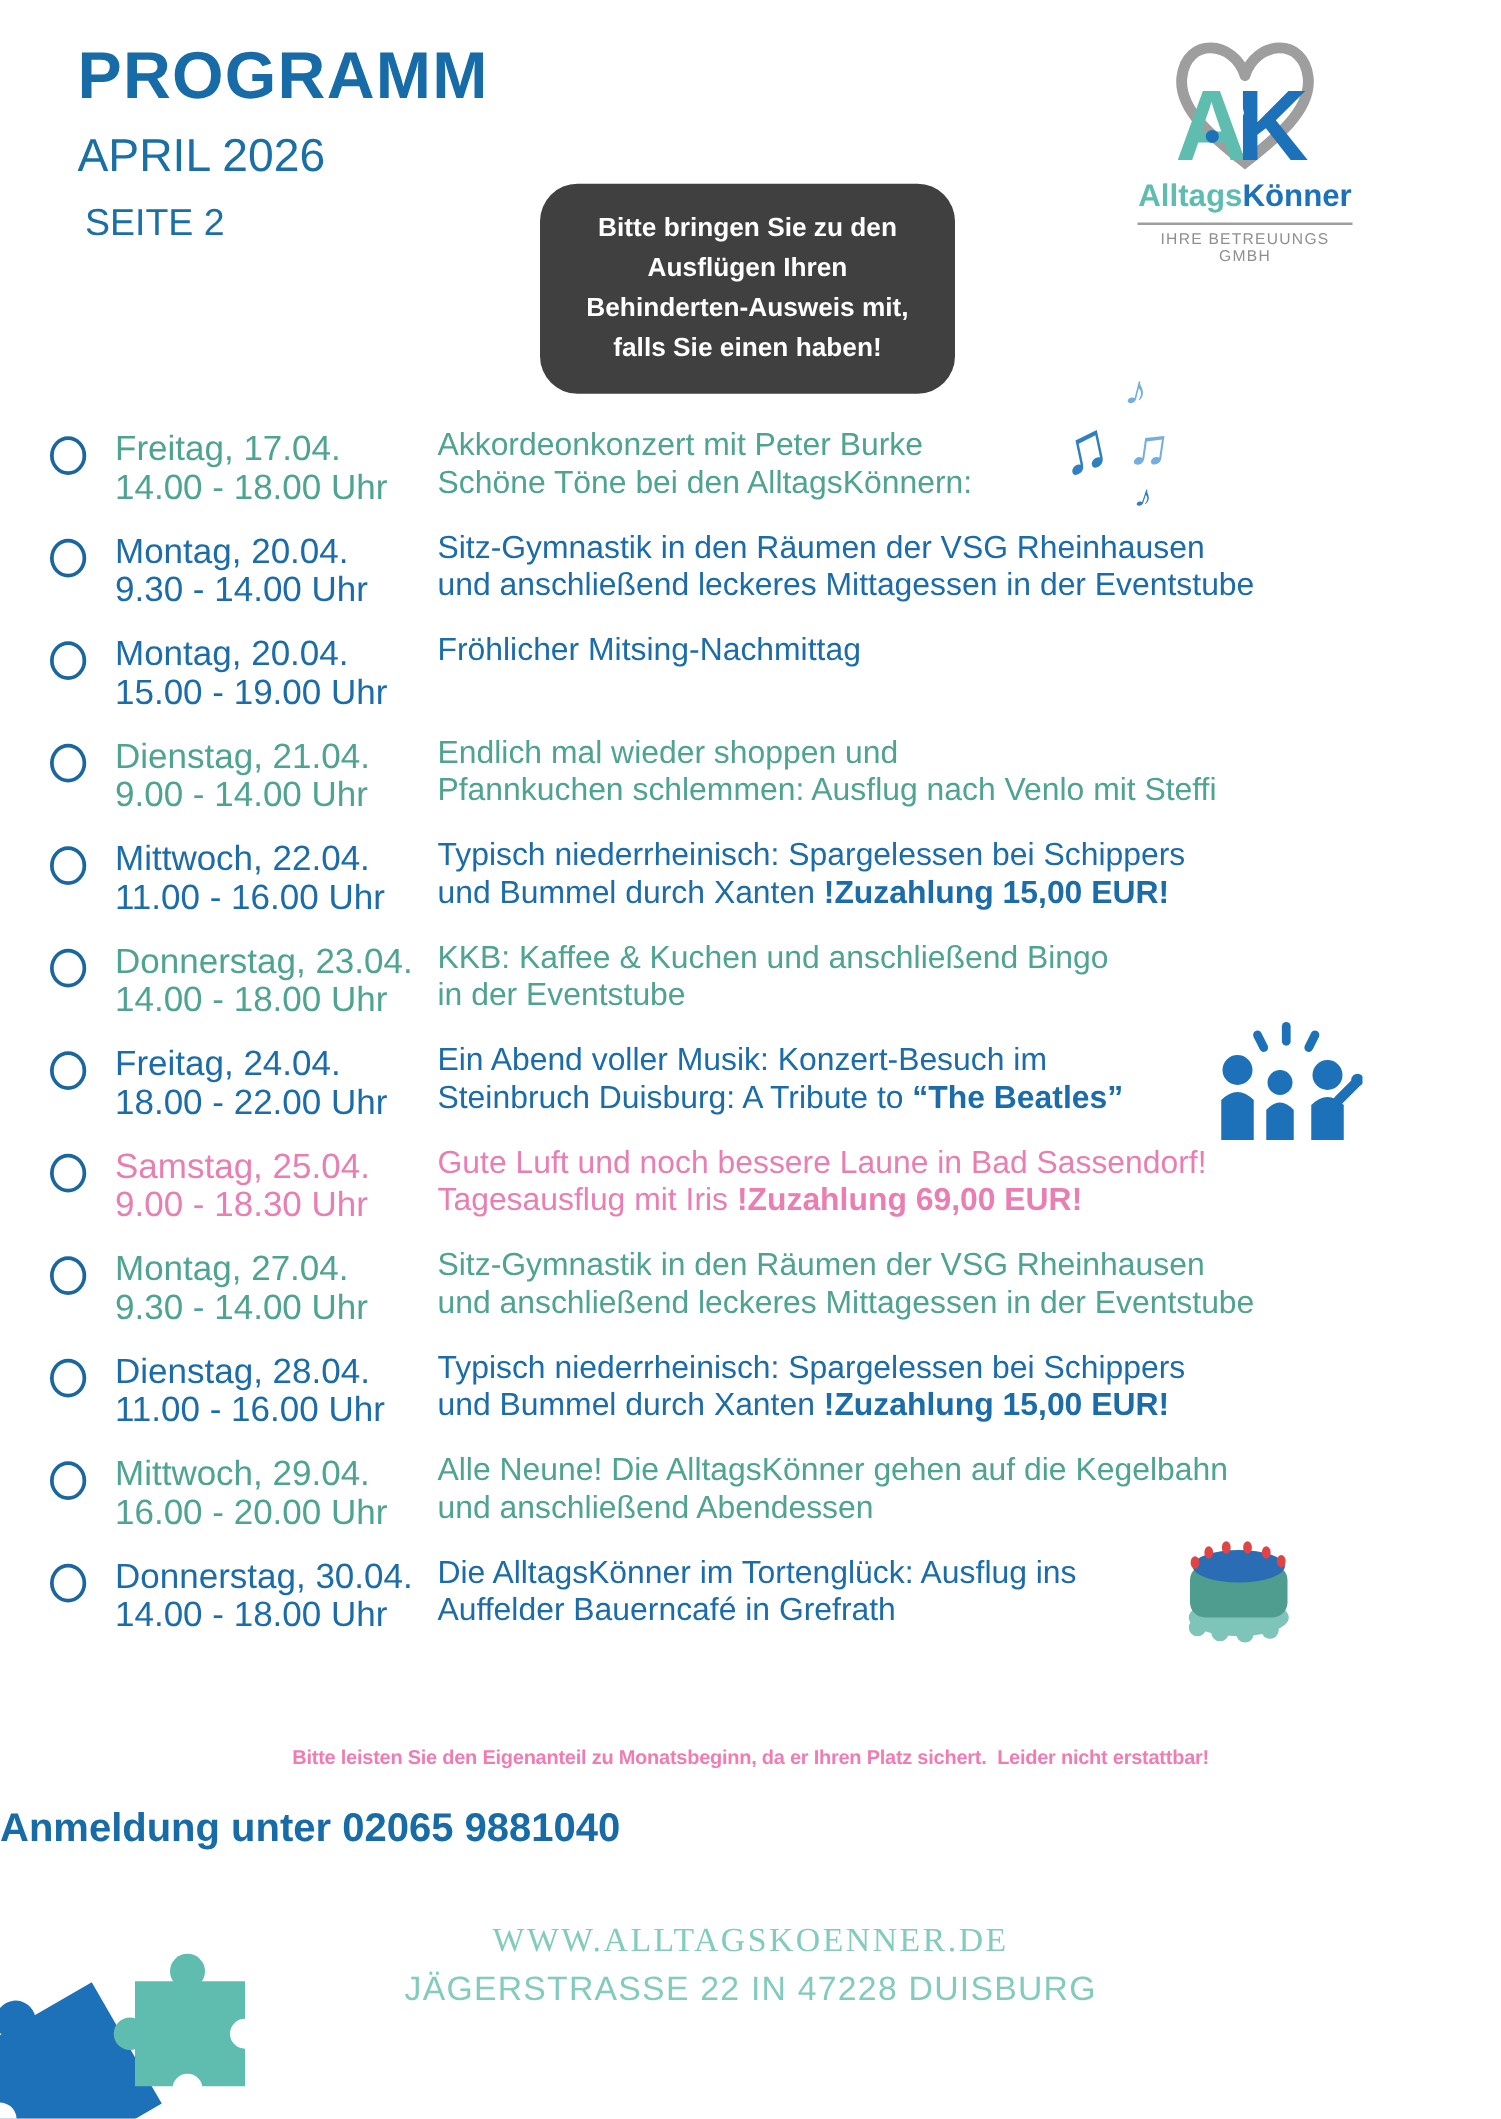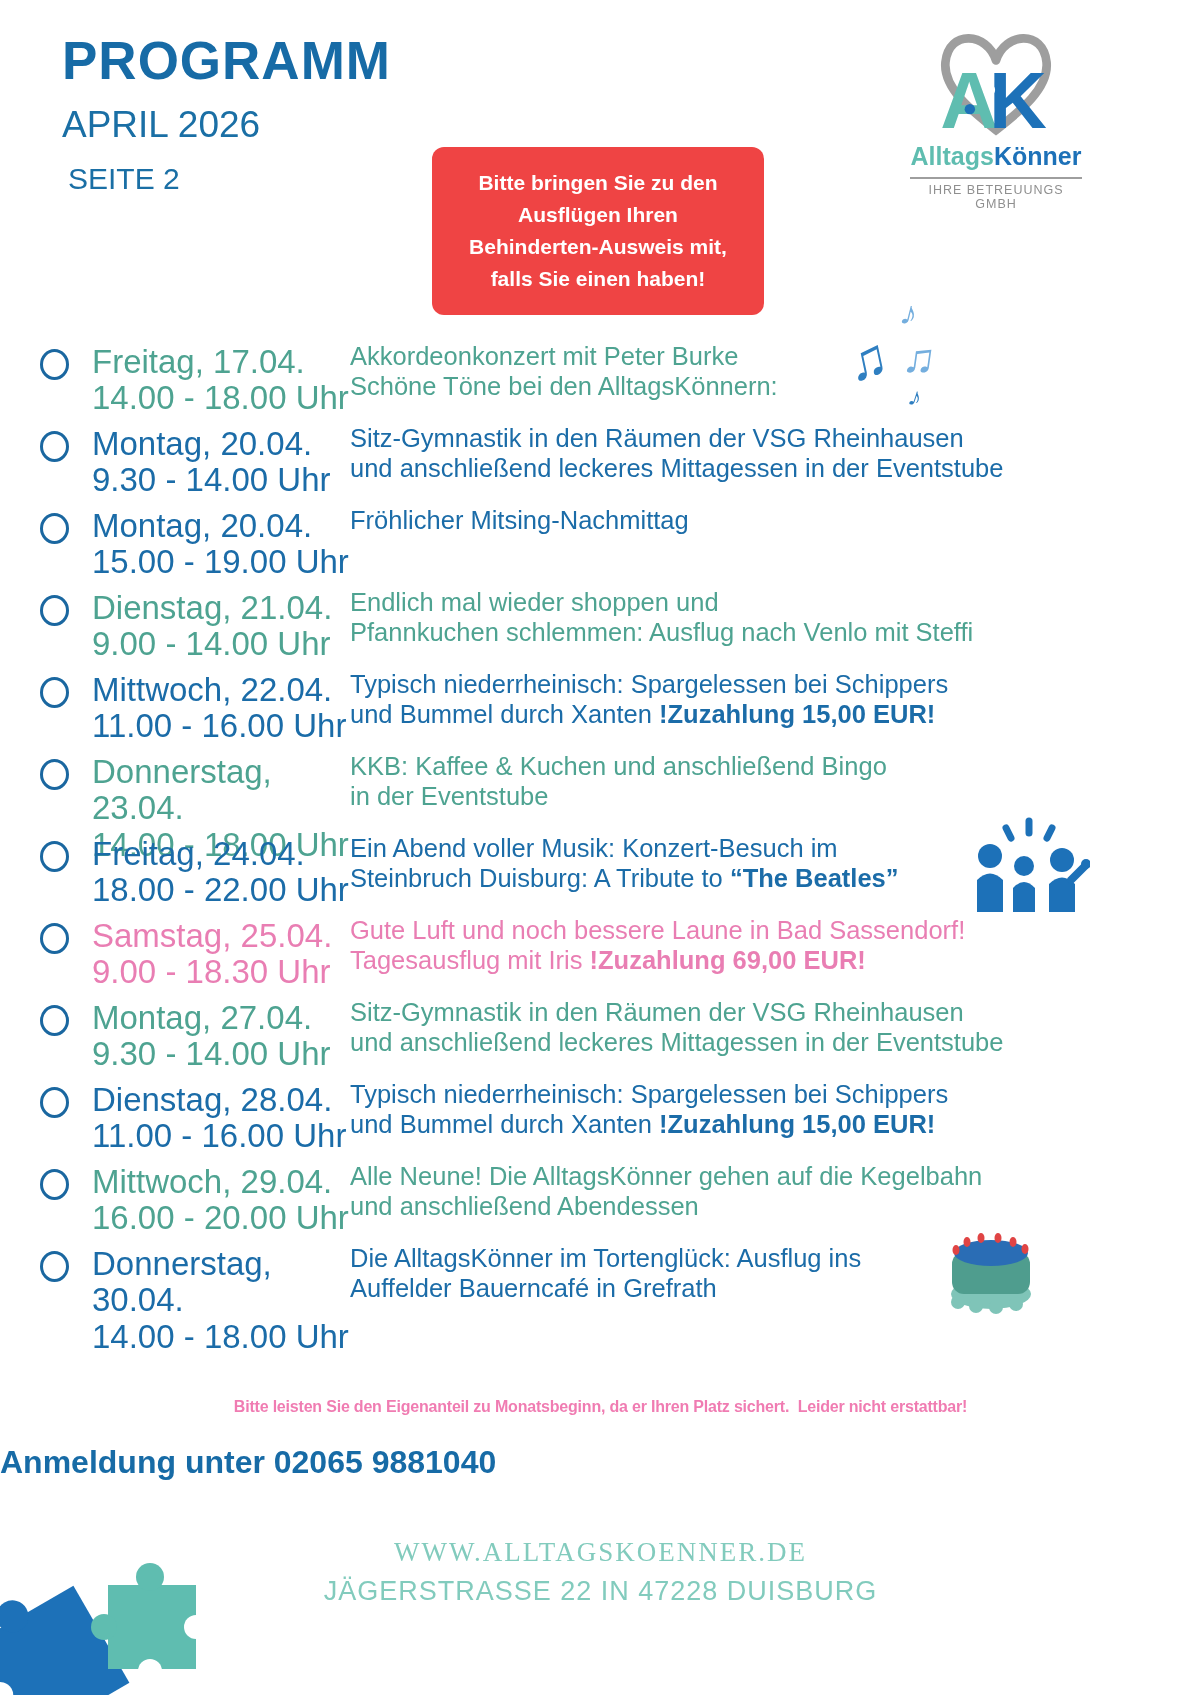--- a/index.html
+++ b/index.html
@@ -9,37 +9,37 @@
     font-family:"Liberation Sans","DejaVu Sans",sans-serif;
   }
   
   .title{position:absolute;left:62px;top:30px;font-size:53px;font-weight:800;
     color:#176ba6;letter-spacing:1px;}
   .subtitle{position:absolute;left:62px;top:104px;font-size:37px;font-weight:500;color:#1a6fa5;}
   .page-label{position:absolute;left:68px;top:162px;font-size:30px;font-weight:500;color:#1a6fa5;}
 
   
   .notice-box{position:absolute;left:432px;top:147px;width:332px;box-sizing:border-box;
-    background:#ef4444;border-radius:12px;padding:20px 16px;text-align:center;}
+    background:#404040;border-radius:30px;padding:20px 16px;text-align:center;}
   .notice-box div{color:#ffffff;font-size:21px;font-weight:700;line-height:1.52;}
 
   
   .logo{position:absolute;left:908px;top:22px;width:176px;text-align:center;}
   .logo-name{font-size:25px;font-weight:800;margin-top:-6px;}
   .logo-name .p1{color:#5fbdb0;}
   .logo-name .p2{color:#1d71b8;}
   .logo-rule{height:2px;background:#9e9e9e;margin:6px 2px 4px 2px;}
   .logo-tagline{font-size:12.5px;color:#8f8f8f;letter-spacing:1px;font-weight:500;}
 
   
   .event-list{position:absolute;left:40px;top:342px;width:1160px;}
   .event-row{display:grid;grid-template-columns:52px 258px 1fr;height:82px;align-items:start;}
   .circle{width:29px;height:31px;border:3px solid #1a67a0;border-radius:50%;
     display:inline-block;margin-top:7px;background:#fff;box-sizing:border-box;}
-  .date{font-size:33px;line-height:1.1;padding-top:2px;}
+  .date{font-size:28px;line-height:1.1;padding-top:2px;}
   .desc{font-size:25.5px;line-height:1.17;}
   .desc .b{font-weight:800;}
   .c-teal .date,.c-teal .desc{color:#4ea391;}
   .c-blue .date,.c-blue .desc{color:#1b6ca8;}
   .c-pink .date,.c-pink .desc{color:#e97eb3;}
 
   
   .music-icon{position:absolute;left:845px;top:298px;width:115px;height:118px;}
   .music-icon span{position:absolute;display:inline-block;line-height:1;}
   .mn1{left:2px;top:34px;font-size:54px;color:#2f7fc1;transform:rotate(-12deg);}

